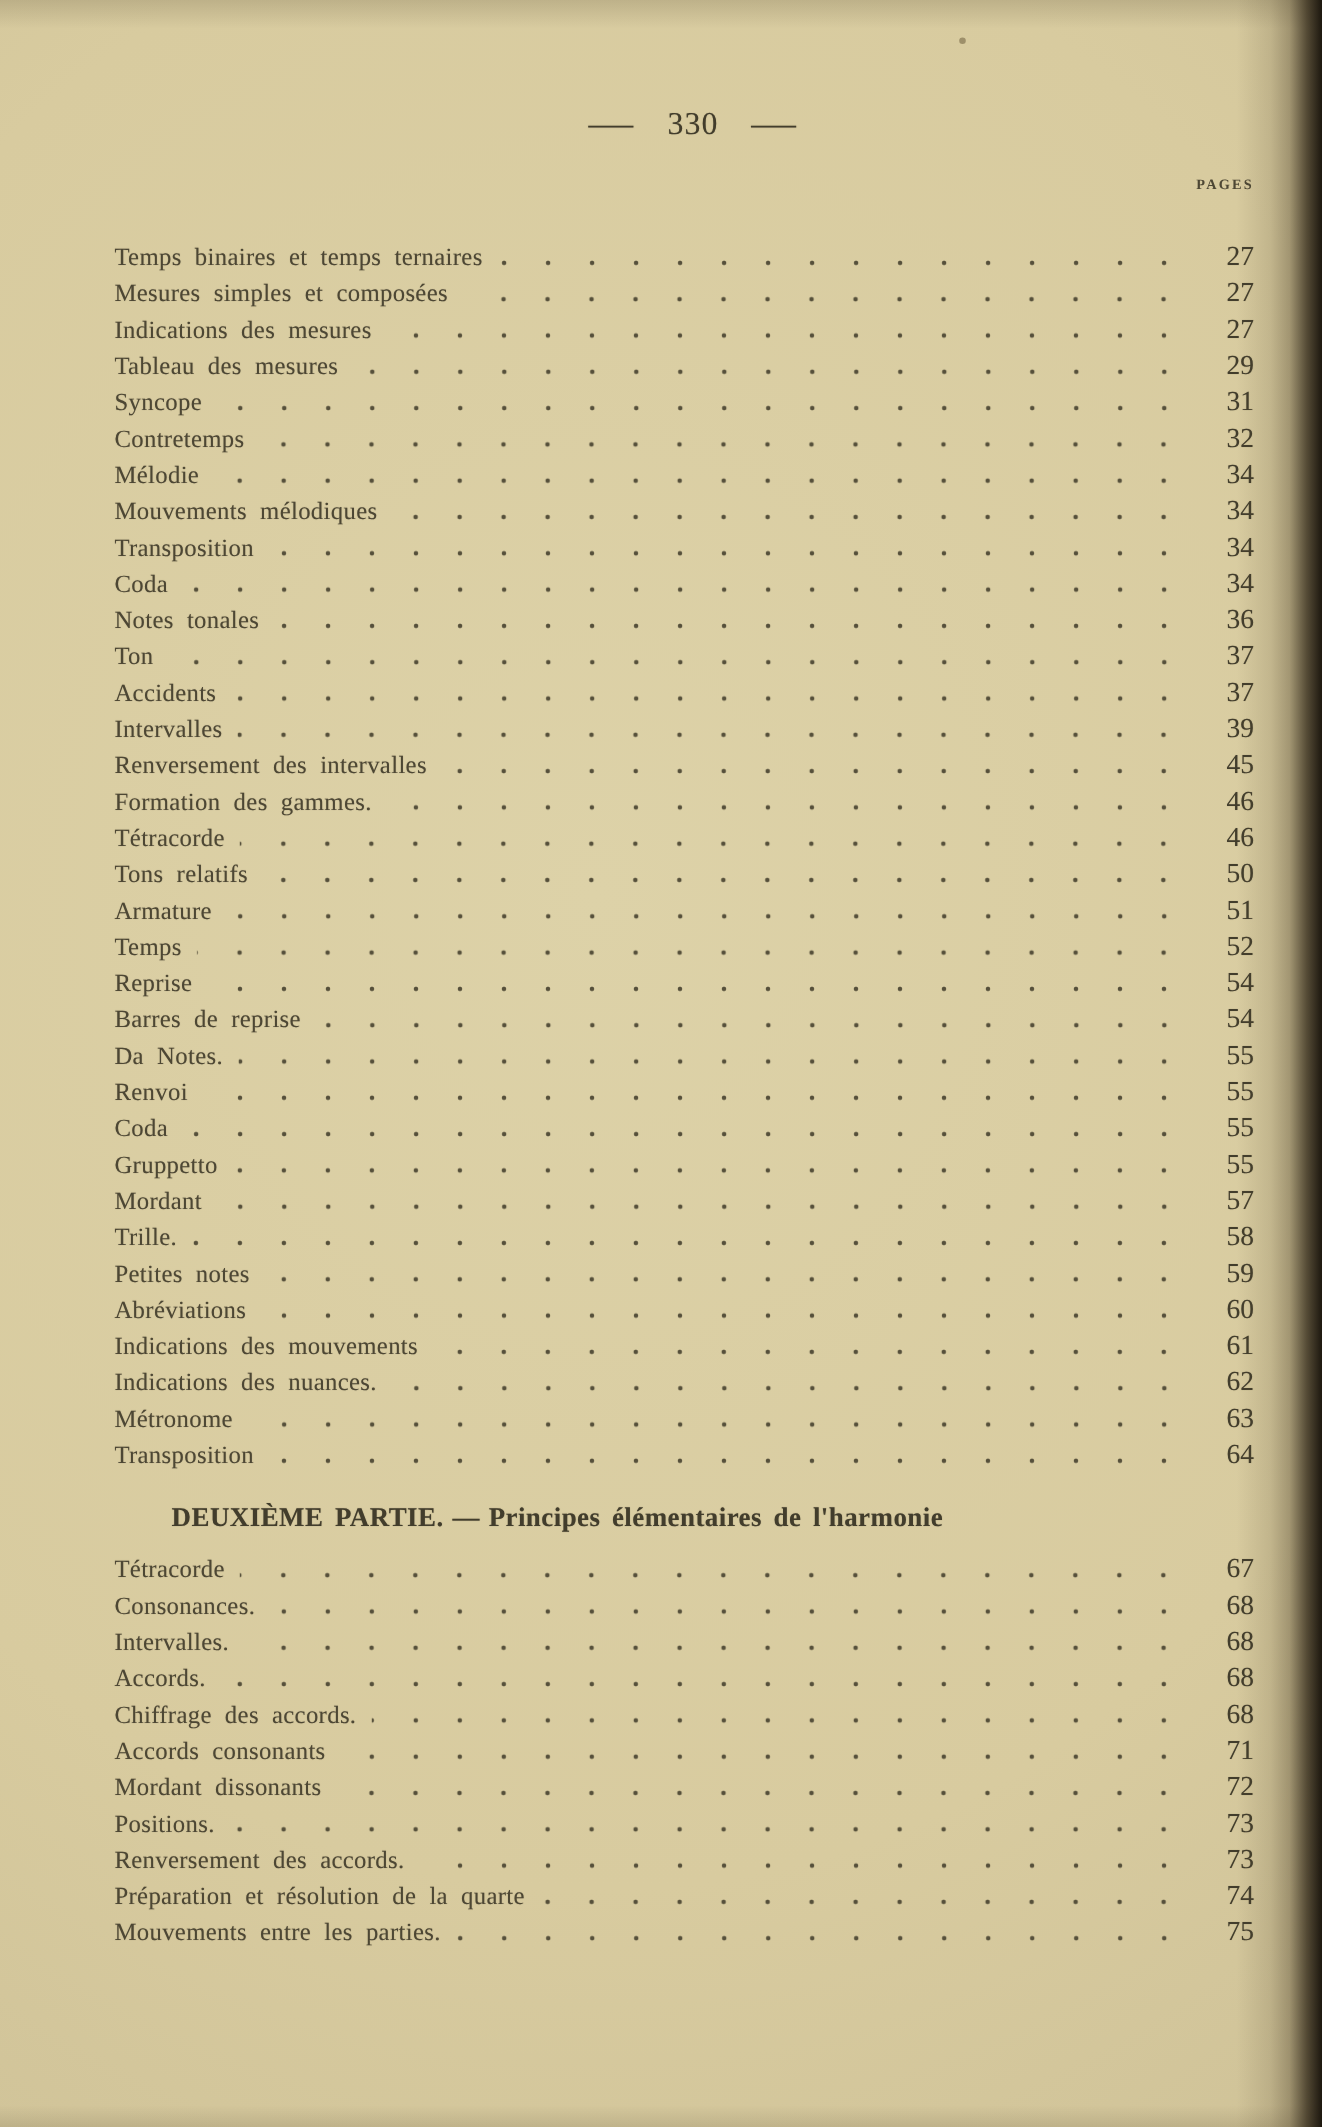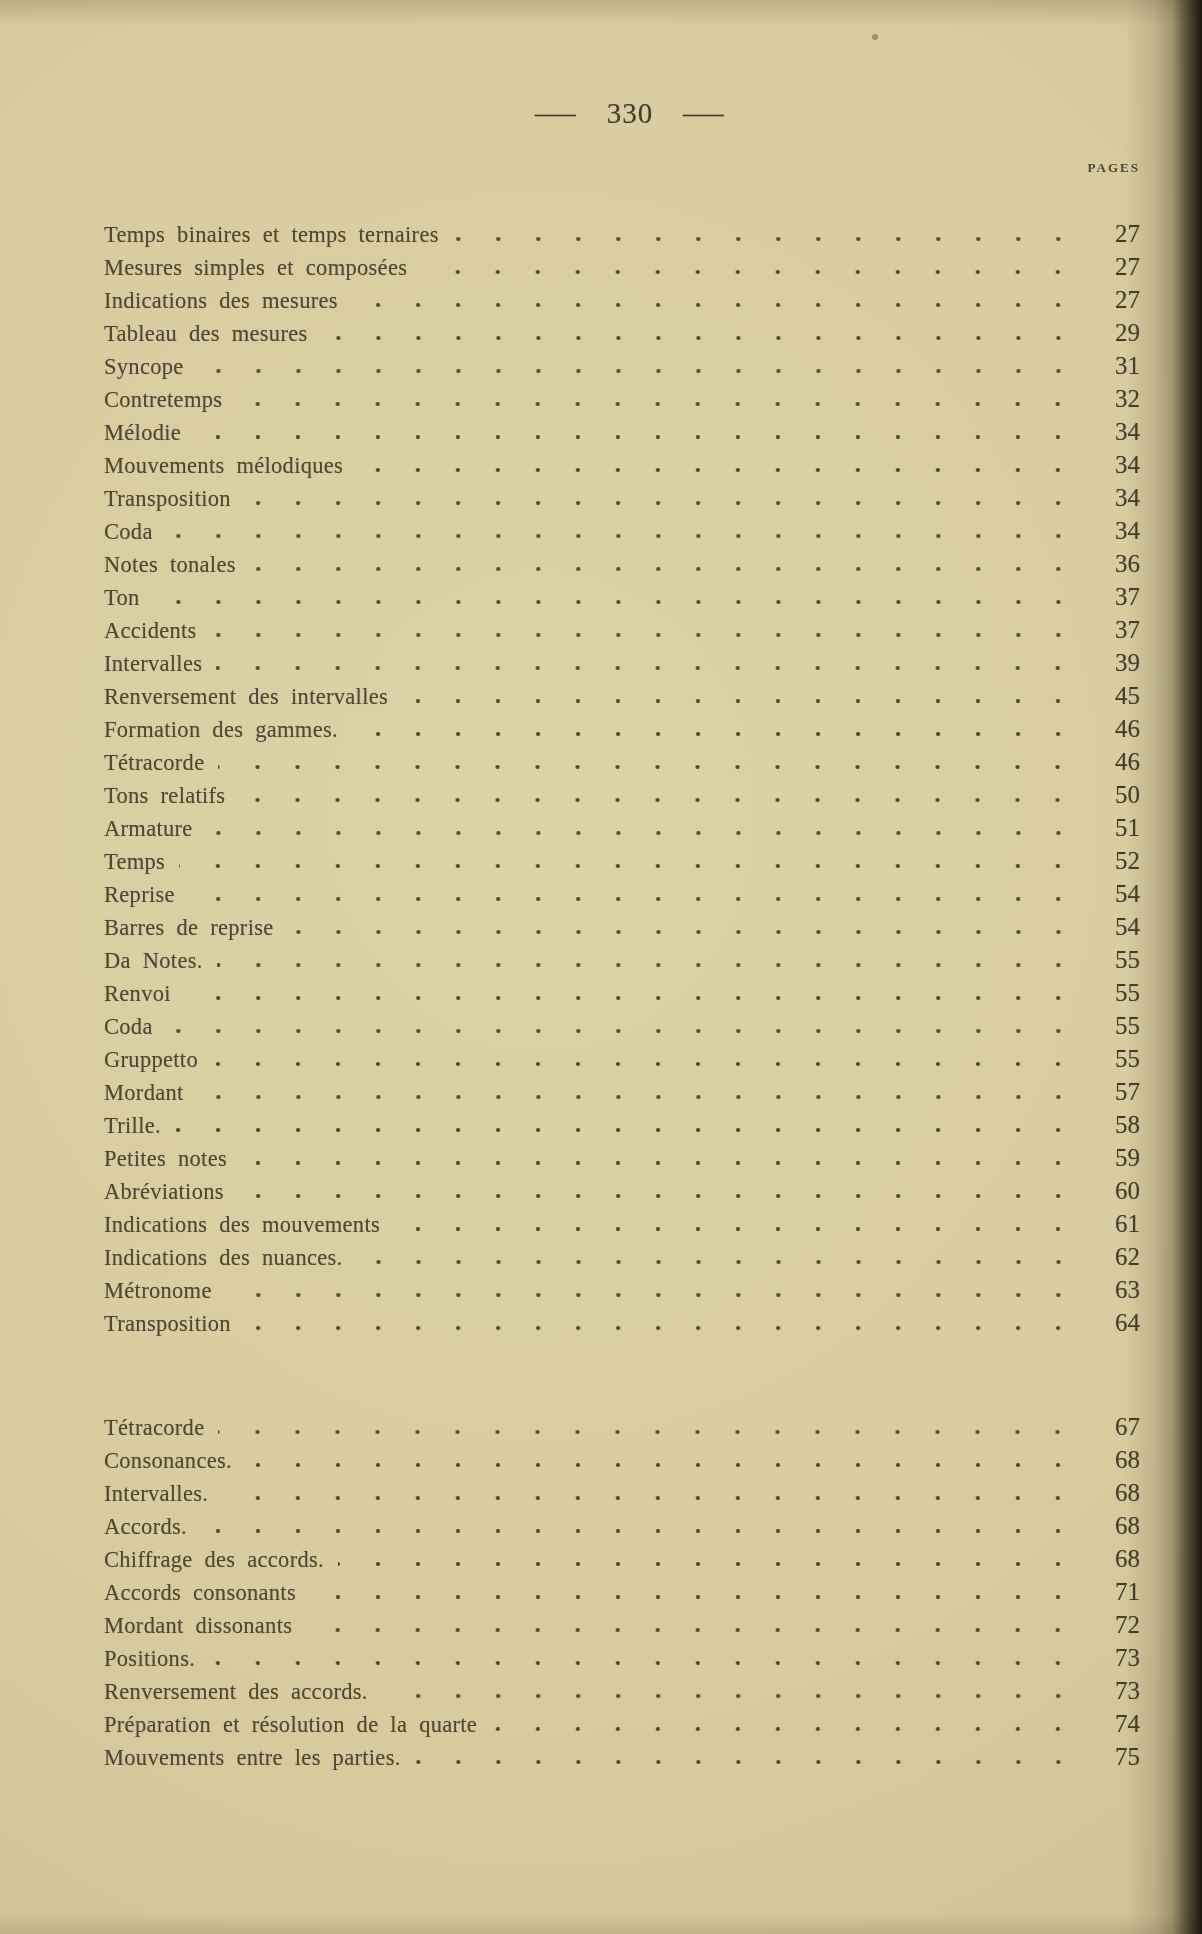--- a/index.html
+++ b/index.html
@@ -278,20 +278,23 @@
         <span class="toc-dots"></span>
         <span class="toc-page">63</span>
       </div>
       <div class="toc-row">
         <span class="toc-label">Transposition</span>
         <span class="toc-dots"></span>
         <span class="toc-page">64</span>
       </div>
     </div>
 
+  <div class="section-heading">
+    <span>DEUXIÈME PARTIE.</span><span class="sep">—</span><span>Principes élémentaires de l'harmonie</span>
+  </div>
 
   <div class="toc toc--p2">
       <div class="toc-row">
         <span class="toc-label">Tétracorde</span>
         <span class="toc-dots"></span>
         <span class="toc-page">67</span>
       </div>
       <div class="toc-row">
         <span class="toc-label">Consonances.</span>
         <span class="toc-dots"></span>

